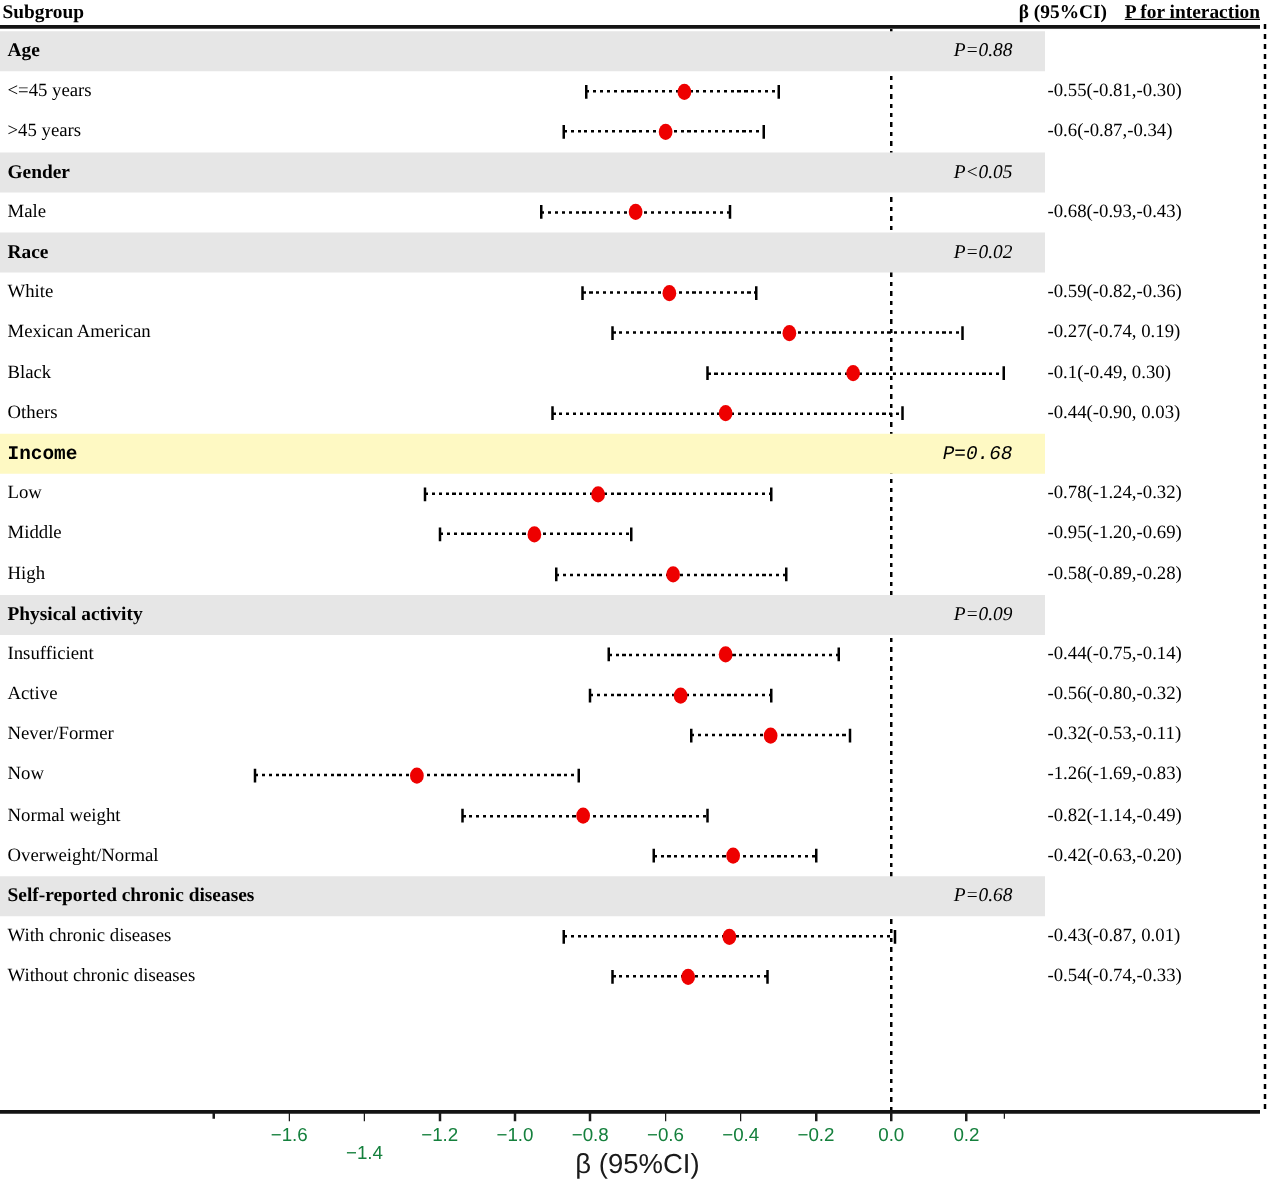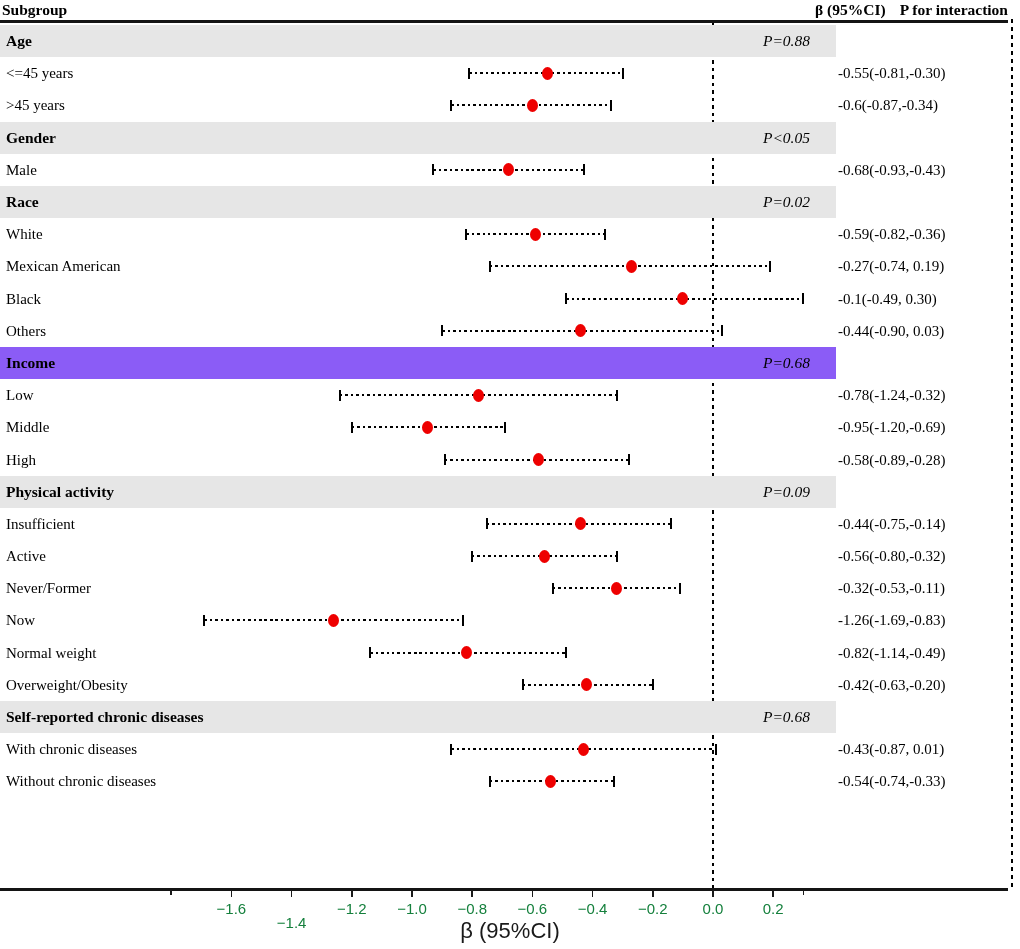--- a/index.html
+++ b/index.html
@@ -9,21 +9,21 @@
     background:#ffffff;
     font-family:"Liberation Serif","DejaVu Serif",serif;
     color:#000;
     overflow:hidden;
   }
   
   .col-header{position:absolute;top:0;left:0;width:1020px;height:20px;}
   .hdr{position:absolute;top:1px;font-weight:bold;font-size:15.5px;white-space:nowrap;}
   .hdr-subgroup{left:2px;}
   .hdr-beta{left:815px;}
-  .hdr-p{right:12px;}
+  .hdr-p{right:12px;text-decoration:underline;}
   .rule{position:absolute;left:0;width:1008px;height:2.5px;background:#141414;}
   .rule-top{top:20px;}
   .rule-bottom{top:888px;}
   
   #rows{position:absolute;top:25px;left:0;width:1020px;}
   .row{position:relative;width:1020px;height:32.2px;}
   .row-section{background:#e6e6e6;width:836px;}
   .row-label{position:absolute;left:6px;top:50%;transform:translateY(-50%);font-size:15px;white-space:nowrap;}
   .row-section .row-label{font-weight:bold;font-size:15.5px;}
   .p-value{position:absolute;right:26px;top:50%;transform:translateY(-50%);font-style:italic;font-size:15.5px;white-space:nowrap;}
@@ -125,21 +125,21 @@
         <span class="ci-text">-0.1(-0.49, 0.30)</span>
       </div>
       <div class="row">
         <span class="row-label">Others</span>
         <div class="ci-line" style="left: 442.1px; width: 279.93px;"></div>
         <div class="ci-cap" style="left: 441.1px;"></div>
         <div class="ci-cap" style="left: 721.03px;"></div>
         <div class="effect-dot" style="left: 575.06px; background: rgb(238, 0, 0);"></div>
         <span class="ci-text">-0.44(-0.90, 0.03)</span>
       </div>
-      <div class="row row-section" style="background: #8b5cf6;">
+      <div class="row row-section" style="background: #fef9c3; font-family: Liberation Mono, monospace;">
         <span class="row-label">Income</span>
         <span class="p-value">P=0.68</span>
       </div>
       <div class="row">
         <span class="row-label">Low</span>
         <div class="ci-line" style="left: 339.76px; width: 276.92px;"></div>
         <div class="ci-cap" style="left: 338.76px;"></div>
         <div class="ci-cap" style="left: 615.68px;"></div>
         <div class="effect-dot" style="left: 472.72px; background: rgb(238, 0, 0);"></div>
         <span class="ci-text">-0.78(-1.24,-0.32)</span>
@@ -198,21 +198,21 @@
       </div>
       <div class="row">
         <span class="row-label">Normal weight</span>
         <div class="ci-line" style="left: 369.86px; width: 195.65px;"></div>
         <div class="ci-cap" style="left: 368.86px;"></div>
         <div class="ci-cap" style="left: 564.51px;"></div>
         <div class="effect-dot" style="left: 460.68px; background: rgb(238, 0, 0);"></div>
         <span class="ci-text">-0.82(-1.14,-0.49)</span>
       </div>
       <div class="row">
-        <span class="row-label">Overweight/Obesity</span>
+        <span class="row-label">Overweight/Normal</span>
         <div class="ci-line" style="left: 523.37px; width: 129.43px;"></div>
         <div class="ci-cap" style="left: 522.37px;"></div>
         <div class="ci-cap" style="left: 651.8px;"></div>
         <div class="effect-dot" style="left: 581.08px; background: rgb(238, 0, 0);"></div>
         <span class="ci-text">-0.42(-0.63,-0.20)</span>
       </div>
       <div class="row row-section" style="background: rgb(230, 230, 230);">
         <span class="row-label">Self-reported chronic diseases</span>
         <span class="p-value">P=0.68</span>
       </div>

